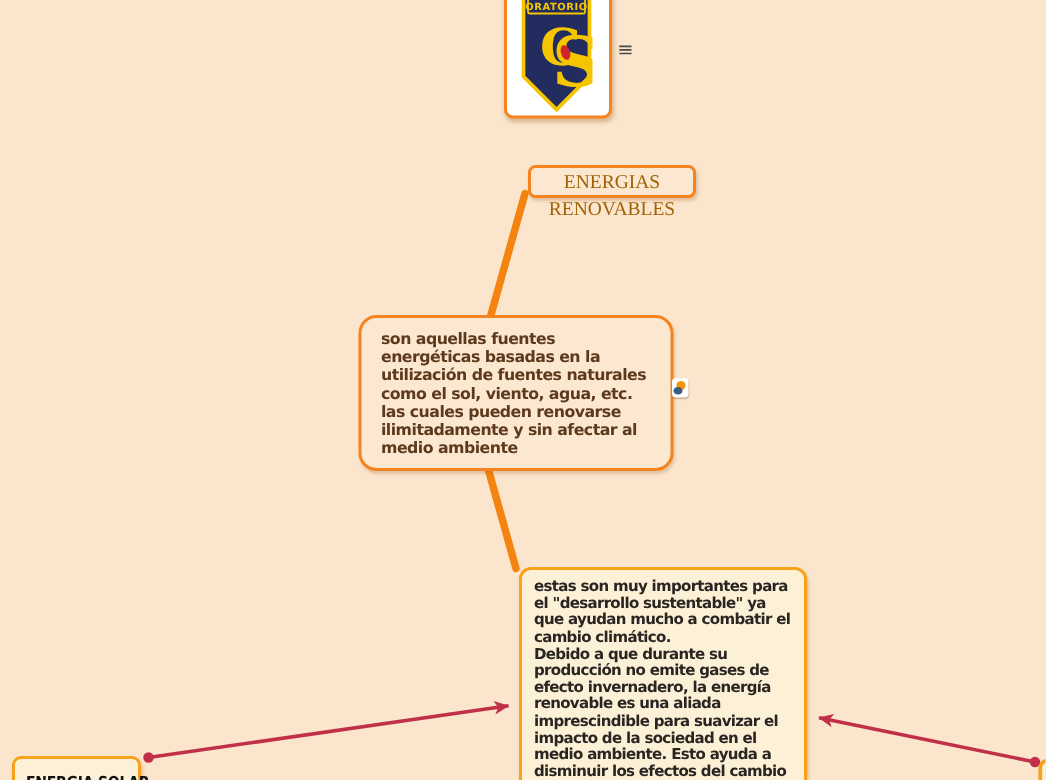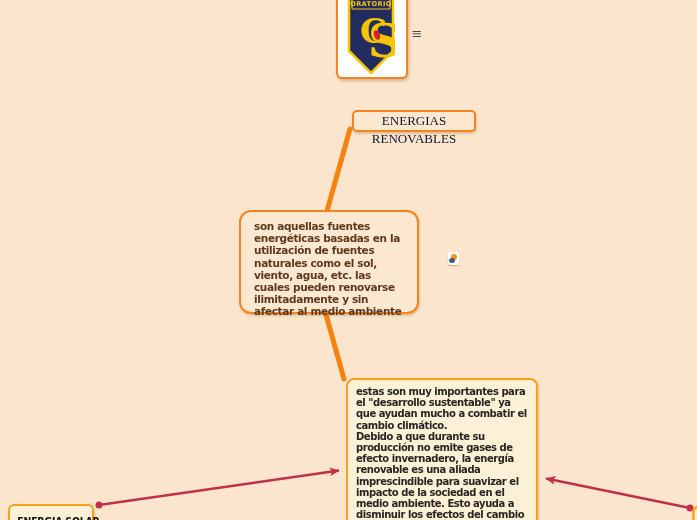--- a/index.html
+++ b/index.html
@@ -29,29 +29,29 @@
   .oratorio-frame{fill:none;stroke:var(--shield-yellow,#F5C500);stroke-width:1.2;}
   .oratorio-text{fill:var(--shield-yellow,#F5C500);font-family:"DejaVu Sans",sans-serif;font-weight:bold;font-size:6.6px;letter-spacing:.4px;}
   .red-accent{fill:#D2232A;}
   
   .menu-btn{left:410px;top:27px;width:14px;height:14px;z-index:2;
     color:#4A4A4A;font-size:13px;line-height:14px;text-align:center;cursor:pointer;
     font-family:"DejaVu Sans",sans-serif;}
   
   .node{z-index:1;box-sizing:border-box;box-shadow:1px 2px 2px rgba(160,95,25,.25);}
   .node-root{
-    left:352px;top:110px;width:124px;height:22px;
+    left:352px;top:110px;width:112px;height:22px;
     background:var(--node-peach,#FCE7D0);
     border:2px solid var(--accent-orange,#F5831F);
     border-radius:5px;
     font-family:"Liberation Serif","DejaVu Serif",serif;
-    font-size:13px;line-height:18px;text-align:center;color:#0f172a;
+    font-size:13px;line-height:18px;text-align:center;color:#a16207;
   }
   .node-definition{
-    left:239px;top:210px;width:180px;height:104px;
+    left:239px;top:210px;width:210px;height:104px;
     background:var(--node-peach,#FCE7D0);
     border:2px solid var(--accent-orange,#F5831F);
     border-radius:12px;
     padding:8px 10px 6px 13px;
     color:var(--text-brown,#5D3A1E);
     font-weight:bold;font-size:10.5px;line-height:12.2px;letter-spacing:-.35px;
   }
   .node-importance{
     left:346px;top:378px;width:192px;height:160px;
     background:var(--node-cream,#FCF1D6);

